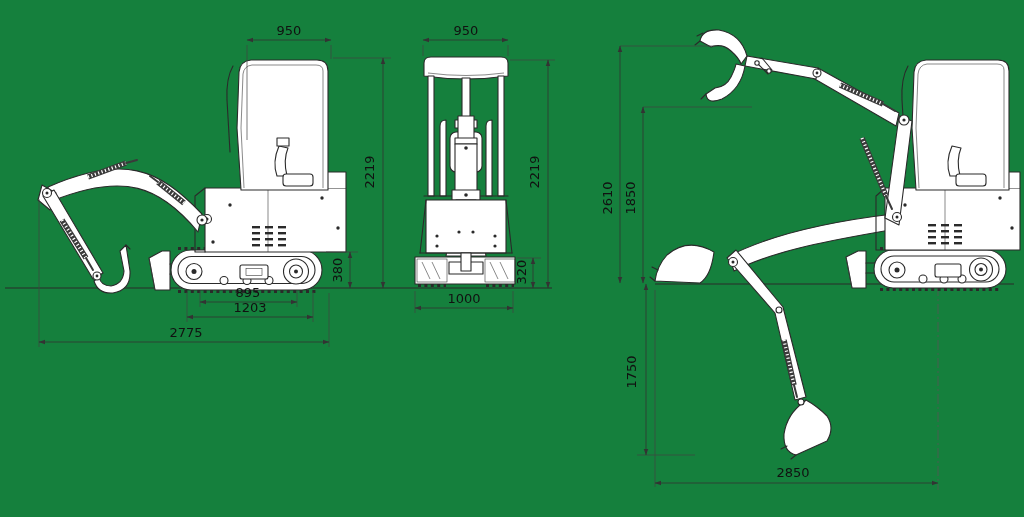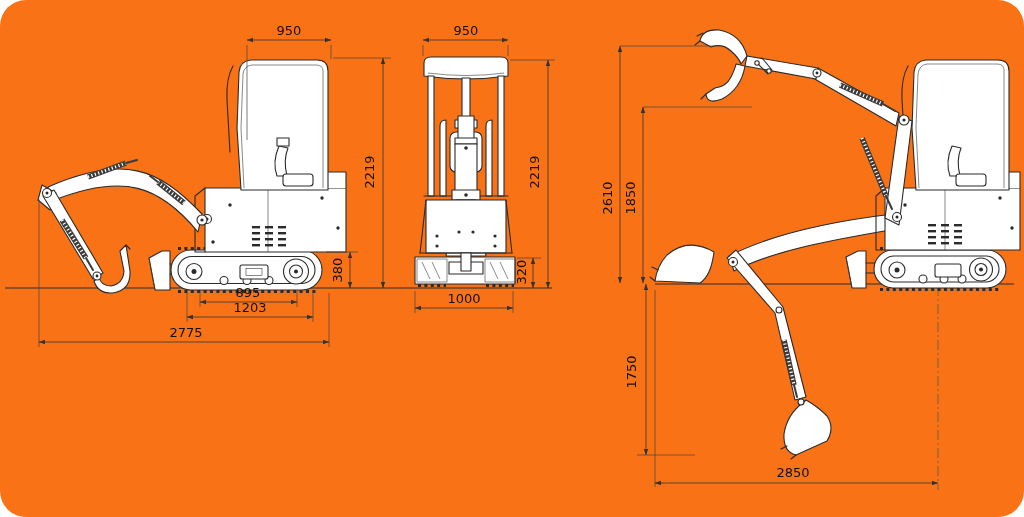--- a/index.html
+++ b/index.html
@@ -1,17 +1,17 @@
 <!DOCTYPE html>
 <html><head>
 <meta charset="utf-8">
 <style>
   html,body{margin:0;padding:0;background:#ffffff;}
-  .canvas{position:relative;width:1024px;height:517px;background:#f97316;overflow:hidden;
-          font-family:"DejaVu Sans", sans-serif;border-radius:26px;}
+  .canvas{position:relative;width:1024px;height:517px;background:#15803d;overflow:hidden;
+          font-family:"DejaVu Sans", sans-serif;}
   svg{position:absolute;left:0;top:0;}
   .ml{fill:none;stroke:#2a2a2a;stroke-width:1.1;stroke-linejoin:round;stroke-linecap:round;}
   .mf{fill:#ffffff;stroke:#2a2a2a;stroke-width:1.1;stroke-linejoin:round;}
   .thin{fill:none;stroke:#3a3a3a;stroke-width:0.6;}
   .lug{fill:none;stroke:#2a2a2a;stroke-width:3;stroke-dasharray:3 3.4;}
   .cyl{fill:none;stroke:#3a3a3a;stroke-width:5.5;stroke-linecap:butt;}
   .cylh{fill:none;stroke:#ffffff;stroke-width:3.2;stroke-dasharray:1.2 2.4;stroke-linecap:butt;}
   .rod{fill:none;stroke:#3a3a3a;stroke-width:2;stroke-linecap:round;}
   .dim{fill:none;stroke:#333333;stroke-width:0.8;}
   .ext{fill:none;stroke:#444444;stroke-width:0.7;}

